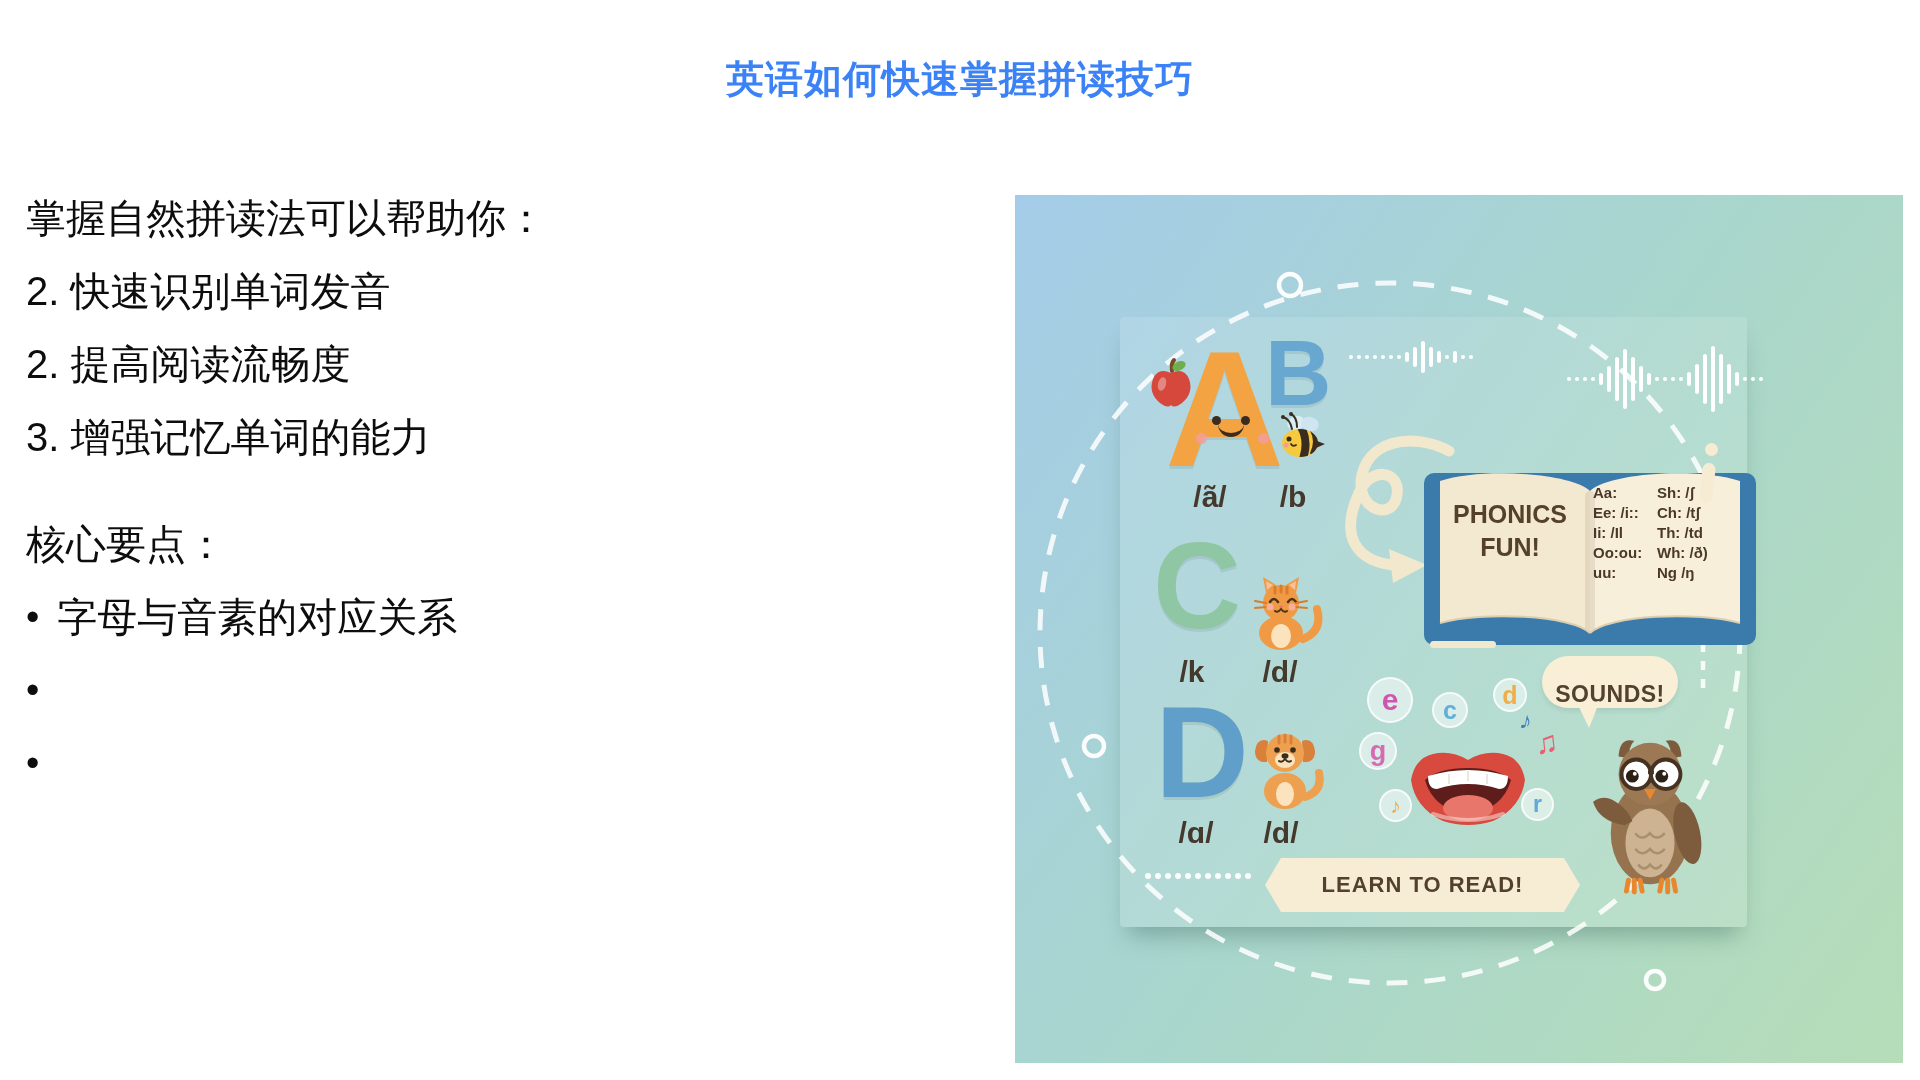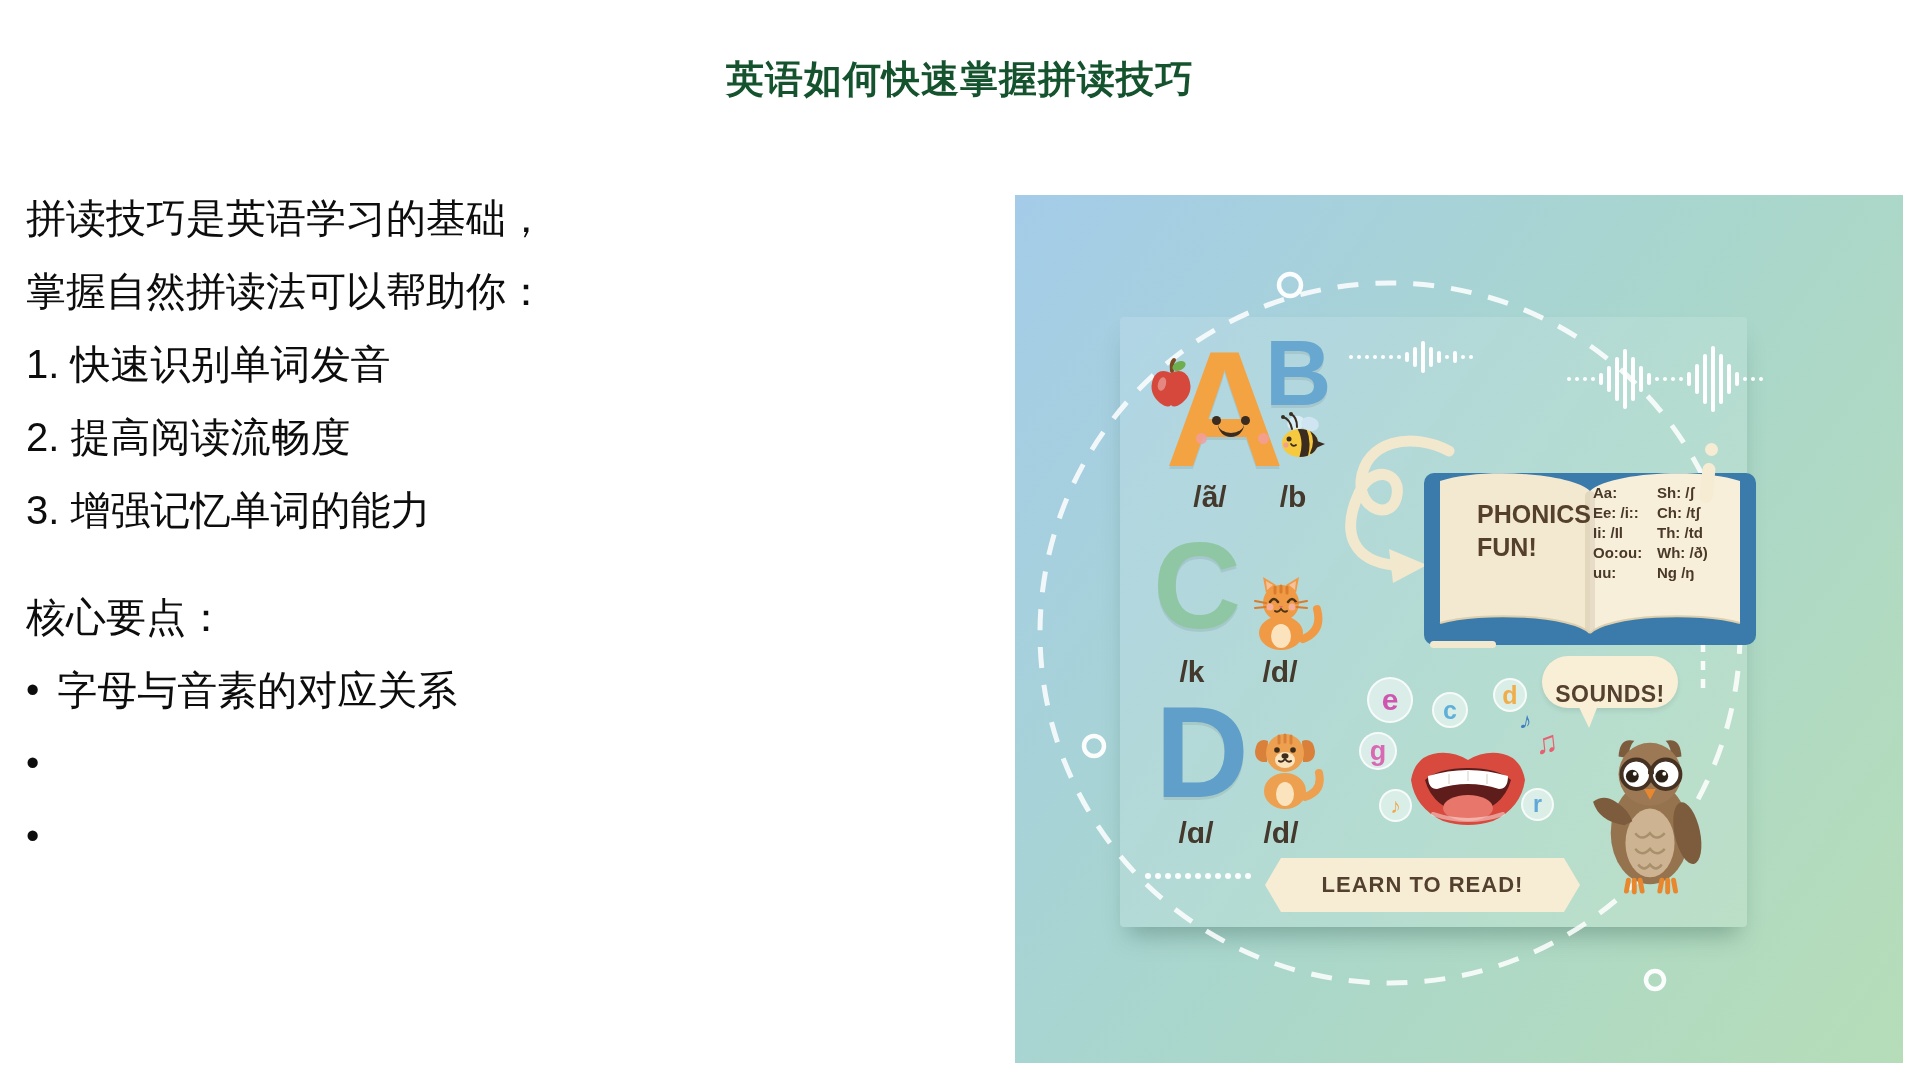--- a/index.html
+++ b/index.html
@@ -1,20 +1,20 @@
 <!DOCTYPE html>
 <html><head>
 <meta charset="utf-8">
 <style>
   * { margin:0; padding:0; box-sizing:border-box; }
   html,body { width:1920px; height:1080px; background:#ffffff; overflow:hidden;
               font-family:"Liberation Sans","DejaVu Sans",sans-serif; }
 
   .page-title { position:absolute; top:54px; left:0; width:1920px; text-align:center;
-                font-size:38px; font-weight:700; color:#14532d; letter-spacing:1px; }
+                font-size:38px; font-weight:700; color:#3b82f6; letter-spacing:1px; }
 
   .article { position:absolute; left:26px; top:182px; width:700px; color:#0d0d0d; }
   .article .line { height:73px; display:flex; align-items:center; font-size:40px; }
   .article .line.gap { margin-top:34px; }
   .article .bullet-dot { font-size:38px; margin-right:18px; }
 
   
   .illustration { position:absolute; left:1015px; top:195px; width:888px; height:868px;
                   background:linear-gradient(125deg,#a4cce9 0%,#a9d6cd 48%,#b6ddb8 100%);
                   overflow:hidden; }
@@ -50,22 +50,22 @@
 
   .waveform { display:flex; align-items:center; gap:4px; }
   .waveform.small { left:334px; top:144px; height:36px; }
   .waveform.large { left:552px; top:148px; height:72px; }
   .wd { width:4px; height:4px; border-radius:50%; background:#fff; }
   .wb { width:4px; border-radius:3px; background:#fff; }
 
   .curly-arrow { left:316px; top:234px; }
 
   .book { left:405px; top:262px; }
-  .phonics-text { left:430px; top:303px; width:130px; text-align:left;
-                  font-size:25px; font-weight:800; color:#55402c; line-height:1.3;margin-left:32px; }
+  .phonics-text { left:430px; top:303px; width:130px; text-align:center;
+                  font-size:25px; font-weight:800; color:#55402c; line-height:1.3; }
   .chart { left:578px; top:287px; width:148px; }
   .chart .row { display:flex; height:20px; align-items:center; }
   .chart .c1 { width:64px; font-size:15px; font-weight:700; color:#4a3928; }
   .chart .c2 { flex:1; font-size:15px; font-weight:700; color:#4a3928; }
   .book-dash { left:415px; top:446px; width:66px; height:7px; border-radius:4px; background:#f2e8cf; }
 
   .cream-i-stem { left:686px; top:268px; width:13px; height:40px; border-radius:7px;
                   background:#f5ecd3; transform:rotate(6deg); }
   .cream-i-dot  { left:690px; top:248px; width:13px; height:13px; border-radius:50%; background:#f5ecd3; }
 
@@ -100,23 +100,22 @@
 
   .dotline { left:130px; top:678px; display:flex; gap:4px; }
   .dotline i { width:6px; height:6px; border-radius:50%; background:#fff; opacity:.95; }
 </style>
 </head>
 <body>
 
 <h1 class="page-title">英语如何快速掌握拼读技巧</h1>
 
 <div class="article">
-  <div class="line">拼读技巧是英语学习的基础，</div>
   <div class="line">掌握自然拼读法可以帮助你：</div>
-  <div class="line">1. 快速识别单词发音</div>
+  <div class="line">2. 快速识别单词发音</div>
   <div class="line">2. 提高阅读流畅度</div>
   <div class="line">3. 增强记忆单词的能力</div>
   <div class="line gap">核心要点：</div>
   <div class="line">
     <span class="bullet-dot">•</span>
     <span>字母与音素的对应关系</span>
   </div>
   <div class="line">
     <span class="bullet-dot">•</span>
   </div>

